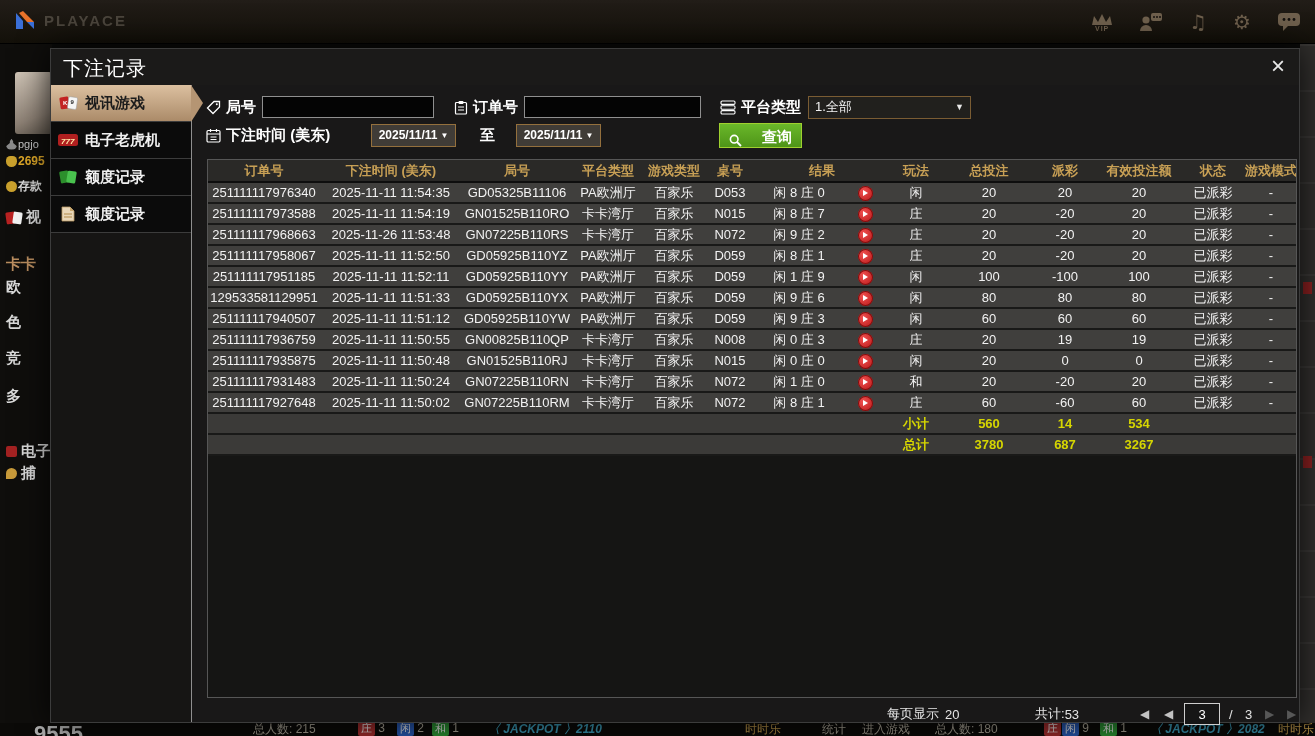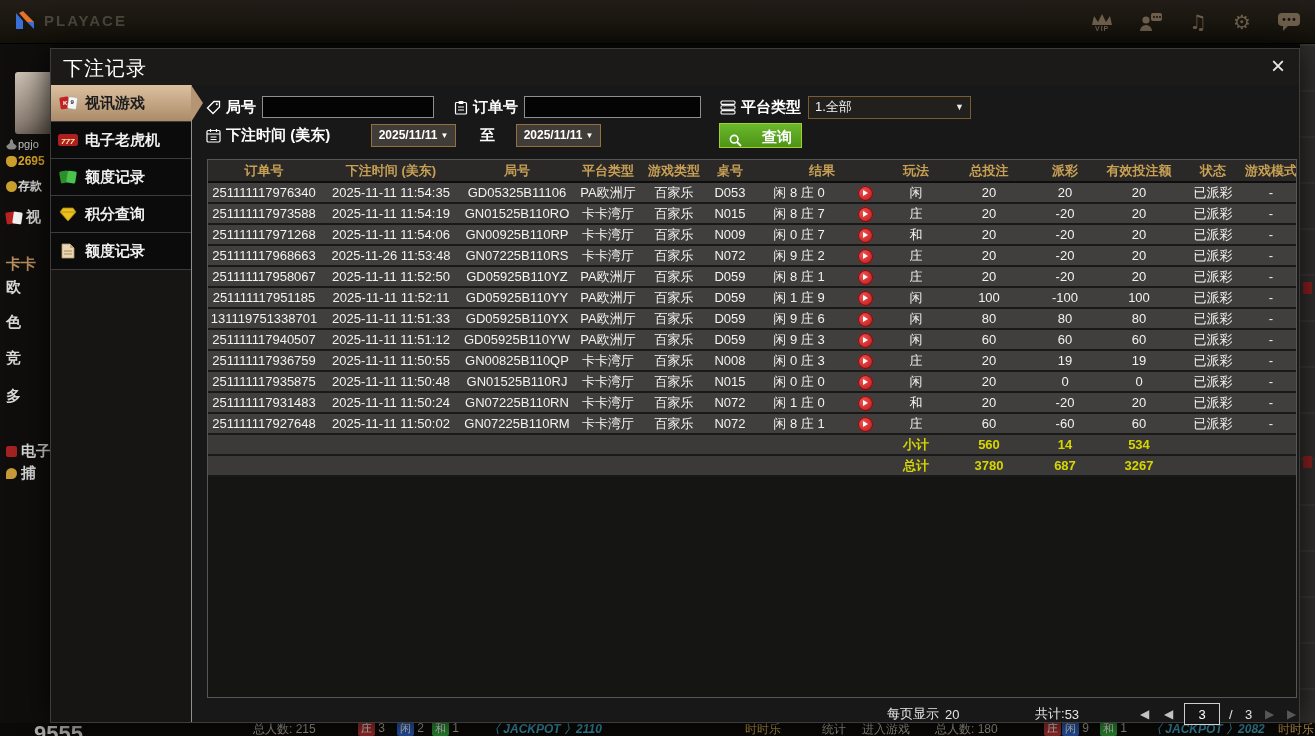--- a/index.html
+++ b/index.html
@@ -270,29 +270,20 @@
           <span class="sicon">
             <svg width="19" height="17" viewBox="0 0 19 17">
               <rect x="1" y="2" width="9" height="12" rx="1.5" fill="#2c8f2c" transform="rotate(-10 5 8)"></rect>
               <rect x="8" y="2" width="9" height="12" rx="1.5" fill="#49c24e" transform="rotate(9 12 8)"></rect>
             </svg>
           </span>
           <span>额度记录</span>
         </div>
         <div class="side-item">
           <span class="sicon">
-            <svg width="18" height="15" viewBox="0 0 18 15">
-              <polygon points="4,1 14,1 17,5 9,14 1,5" fill="#e8c020" stroke="#a9820a" stroke-width=".8"></polygon>
-              <polyline points="1,5 17,5" stroke="#a9820a" stroke-width=".7" fill="none"></polyline>
-            </svg>
-          </span>
-          <span>积分查询</span>
-        </div>
-        <div class="side-item">
-          <span class="sicon">
             <svg width="14" height="16" viewBox="0 0 14 16">
               <path d="M1 1 h8 l4 4 v10 h-12 Z" fill="#e8d6b8" stroke="#b99a64" stroke-width=".8"></path>
               <path d="M9 1 v4 h4" fill="#c9a86f"></path>
               <line x1="3" y1="8" x2="11" y2="8" stroke="#b08a4a" stroke-width="1"></line>
               <line x1="3" y1="11" x2="11" y2="11" stroke="#b08a4a" stroke-width="1"></line>
             </svg>
           </span>
           <span>额度记录</span>
         </div>
       </nav>
@@ -440,36 +431,20 @@
     <td class="res">闲 8 庄 7</td>
     <td><span class="playbtn"></span></td>
     <td>庄</td>
     <td>20</td>
     <td class="pay-neg">-20</td>
     <td>20</td>
     <td class="status">已派彩</td>
     <td>-</td>
   </tr>
                 <tr>
-    <td class="al">251111117971268</td>
-    <td class="al">2025-11-11 11:54:06</td>
-    <td>GN00925B110RP</td>
-    <td>卡卡湾厅</td>
-    <td>百家乐</td>
-    <td>N009</td>
-    <td class="res">闲 0 庄 7</td>
-    <td><span class="playbtn"></span></td>
-    <td>和</td>
-    <td>20</td>
-    <td class="pay-neg">-20</td>
-    <td>20</td>
-    <td class="status">已派彩</td>
-    <td>-</td>
-  </tr>
-                <tr>
     <td class="al">251111117968663</td>
     <td class="al">2025-11-26 11:53:48</td>
     <td>GN07225B110RS</td>
     <td>卡卡湾厅</td>
     <td>百家乐</td>
     <td>N072</td>
     <td class="res">闲 9 庄 2</td>
     <td><span class="playbtn"></span></td>
     <td>庄</td>
     <td>20</td>
@@ -504,21 +479,21 @@
     <td class="res">闲 1 庄 9</td>
     <td><span class="playbtn"></span></td>
     <td>闲</td>
     <td>100</td>
     <td class="pay-neg">-100</td>
     <td>100</td>
     <td class="status">已派彩</td>
     <td>-</td>
   </tr>
                 <tr>
-    <td class="al">131119751338701</td>
+    <td class="al">129533581129951</td>
     <td class="al">2025-11-11 11:51:33</td>
     <td>GD05925B110YX</td>
     <td>PA欧洲厅</td>
     <td>百家乐</td>
     <td>D059</td>
     <td class="res">闲 9 庄 6</td>
     <td><span class="playbtn"></span></td>
     <td>闲</td>
     <td>80</td>
     <td class="pay-pos">80</td>

